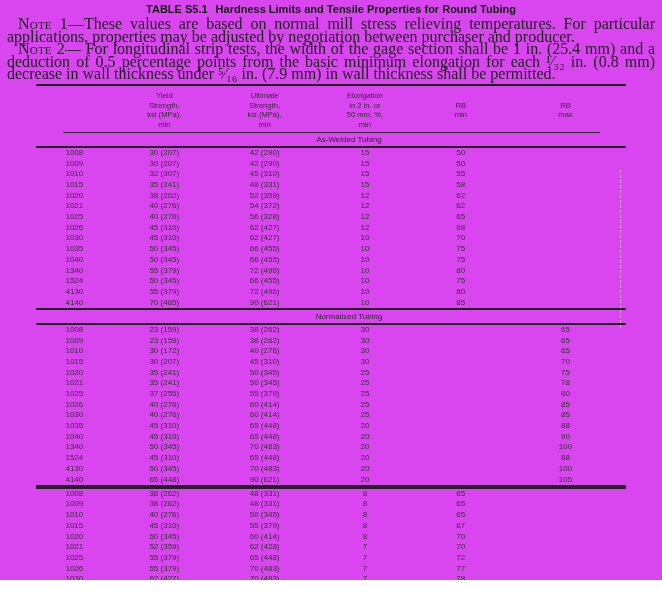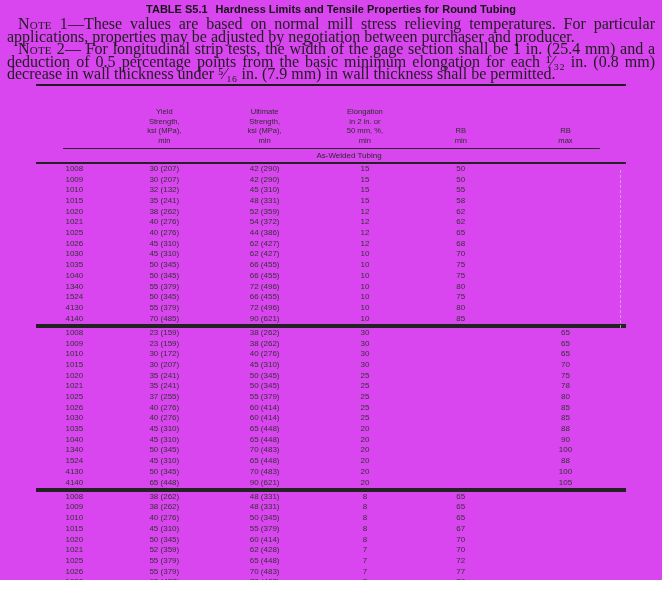--- a/index.html
+++ b/index.html
@@ -28,23 +28,22 @@
   }
   .note{margin:0;text-indent:11px;}
   .sc{font-variant:small-caps;letter-spacing:.2px;}
   .rule{background:#1c1c1c;}
   .rule.thick{height:2.4px;margin:0 36px;}
   .rule.top{margin-top:3px;}
   .rule.med{height:1.8px;margin:0 36px;background:#222;}
   .rule.thin-inset{height:1.2px;margin:0 62px 0 63px;background:#2a2a2a;}
   .thead{
     display:flex;
-    align-items:flex-end;
+    align-items:center;
     padding:5px 36px 3px 36px;
-    margin-top:16px;
   }
   .hcell{
     font-size:7.6px;
     line-height:9.4px;
     text-align:center;
     color:#2e2e2e;
   }
   .c0{width:13%;}
   .c1{width:17.5%;}
   .c2{width:16.5%;}
@@ -135,21 +134,21 @@
       <div class="trow">
         <div class="cell c0">1009</div>
         <div class="cell c1">30 (207)</div>
         <div class="cell c2">42 (290)</div>
         <div class="cell c3">15</div>
         <div class="cell c4">50</div>
         <div class="cell c5"></div>
       </div>
       <div class="trow">
         <div class="cell c0">1010</div>
-        <div class="cell c1">32 (132)</div>
+        <div class="cell c1">32 (307)</div>
         <div class="cell c2">45 (310)</div>
         <div class="cell c3">15</div>
         <div class="cell c4">55</div>
         <div class="cell c5"></div>
       </div>
       <div class="trow">
         <div class="cell c0">1015</div>
         <div class="cell c1">35 (241)</div>
         <div class="cell c2">48 (331)</div>
         <div class="cell c3">15</div>
@@ -168,21 +167,21 @@
         <div class="cell c0">1021</div>
         <div class="cell c1">40 (276)</div>
         <div class="cell c2">54 (372)</div>
         <div class="cell c3">12</div>
         <div class="cell c4">62</div>
         <div class="cell c5"></div>
       </div>
       <div class="trow">
         <div class="cell c0">1025</div>
         <div class="cell c1">40 (276)</div>
-        <div class="cell c2">44 (386)</div>
+        <div class="cell c2">56 (328)</div>
         <div class="cell c3">12</div>
         <div class="cell c4">65</div>
         <div class="cell c5"></div>
       </div>
       <div class="trow">
         <div class="cell c0">1026</div>
         <div class="cell c1">45 (310)</div>
         <div class="cell c2">62 (427)</div>
         <div class="cell c3">12</div>
         <div class="cell c4">68</div>
@@ -238,20 +237,21 @@
       </div>
       <div class="trow">
         <div class="cell c0">4140</div>
         <div class="cell c1">70 (485)</div>
         <div class="cell c2">90 (621)</div>
         <div class="cell c3">10</div>
         <div class="cell c4">85</div>
         <div class="cell c5"></div>
       </div>
       <div class="rule med"></div>
+      <div class="section-label">Normalized Tubing</div>
       <div class="rule med"></div>
       <div class="trow">
         <div class="cell c0">1008</div>
         <div class="cell c1">23 (159)</div>
         <div class="cell c2">38 (262)</div>
         <div class="cell c3">30</div>
         <div class="cell c4"></div>
         <div class="cell c5">65</div>
       </div>
       <div class="trow">

